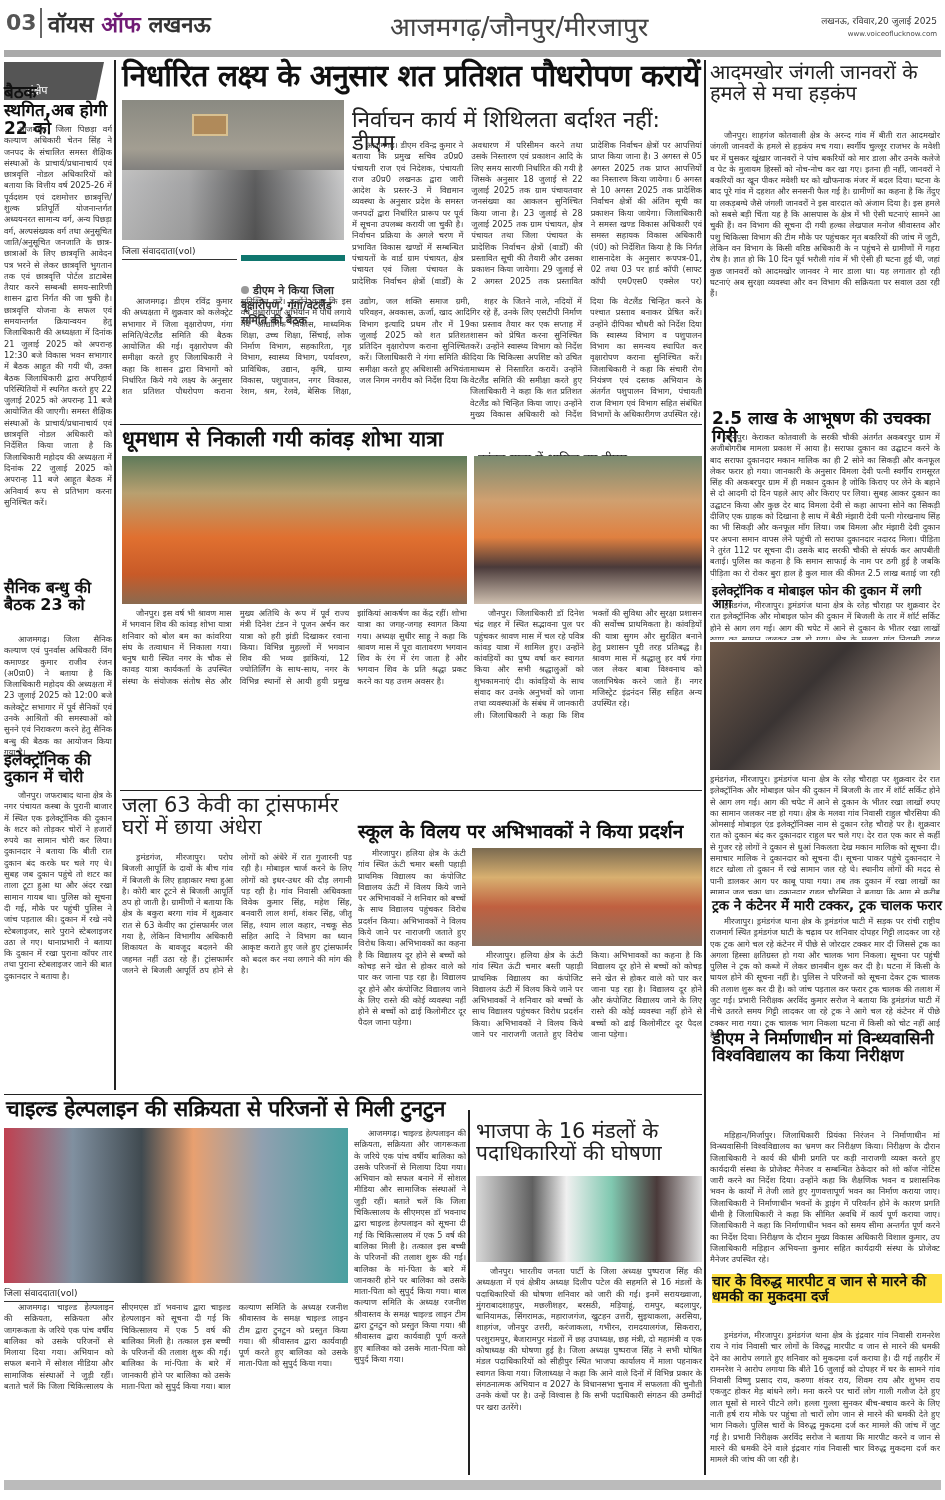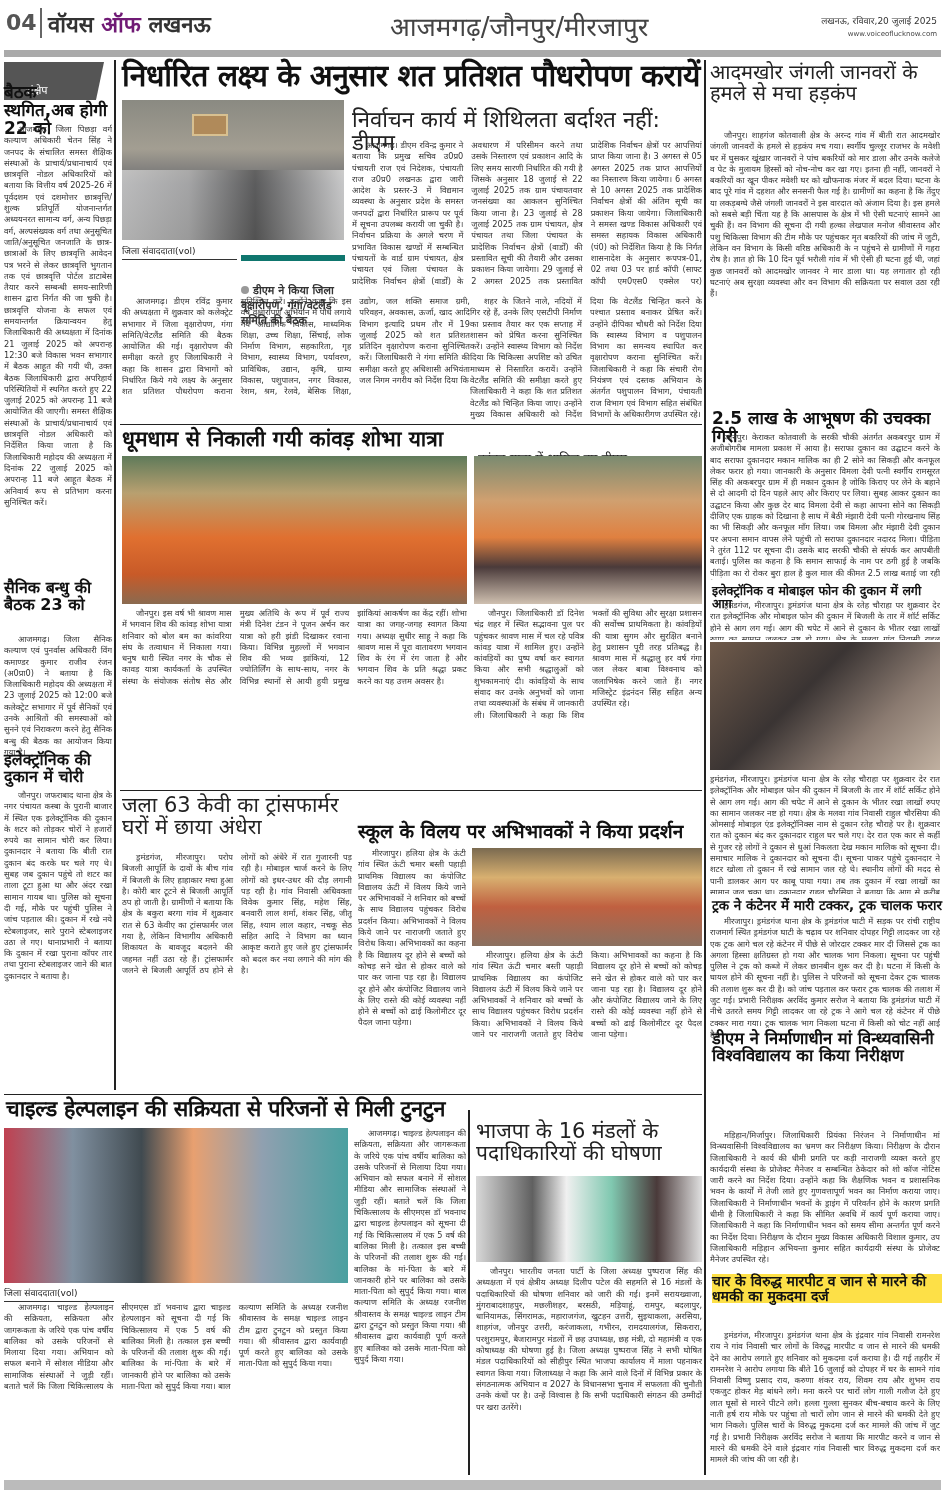--- a/index.html
+++ b/index.html
@@ -23,21 +23,21 @@
 .tag{background:#555;color:#fff;font-size:11px;padding:20px 0 3px 22px;clip-path:polygon(0 0,100% 0,92% 100%,0 100%)}
 .caption{font-size:9px;color:#222;border-bottom:1px solid #333;padding-bottom:2px}
 .bullet-box{border-top:6px solid #0f766e;font-size:11px;font-weight:bold;color:#333;padding-top:21px}
 .bullet-box .dot{display:inline-block;width:8px;height:8px;border-radius:50%;background:#999;margin-right:4px}
 .para{text-indent:14px}
 </style>
 </head>
 <body>
 
 <div class="abs masthead">
-  <div class="abs pgnum">04</div>
+  <div class="abs pgnum">03</div>
   <div class="abs pubname">
     <span>वॉयस</span>
     <span class="mid">ऑफ</span>
     <span>लखनऊ</span>
   </div>
   <div class="abs region">आजमगढ़/जौनपुर/मीरजापुर</div>
   <div class="abs date">लखनऊ, रविवार,20 जुलाई 2025</div>
   <div class="abs web">www.voiceoflucknow.com</div>
 </div>
 <div class="abs topbar"></div>

